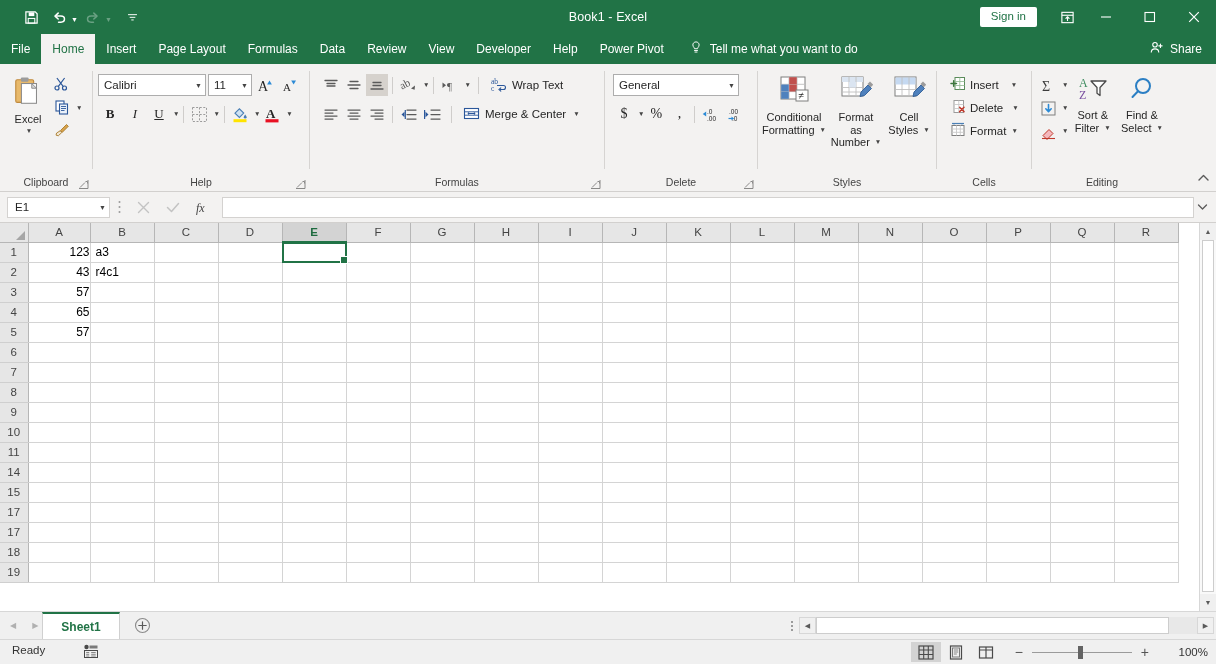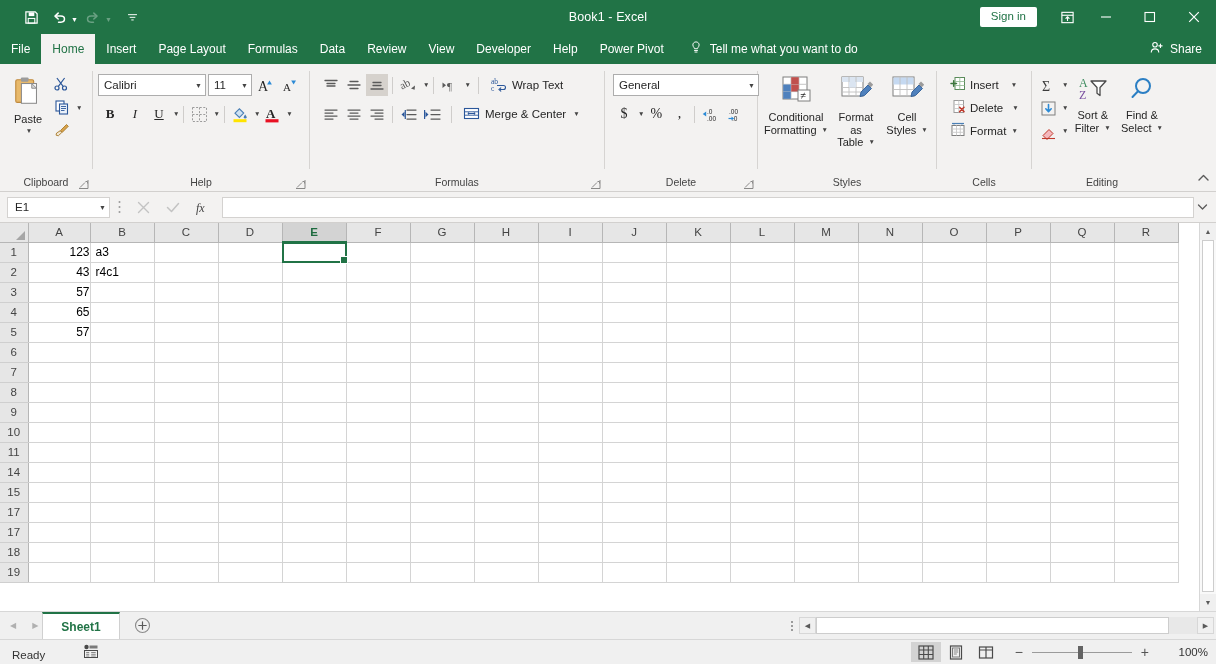--- a/index.html
+++ b/index.html
@@ -197,21 +197,21 @@
     display: flex; align-items: center; justify-content: center; font-size: 7px; color: #5a5a5a;
   }
   .hsb-track { flex: 1; height: 17px; background: #fff; border: 1px solid #cdcdcd; }
   .hsb-gap { width: 28px; height: 17px; background: #e8e8e8; }
 
   
   .statusbar {
     flex: 0 0 25px; background: #f0f0f0; display: flex; align-items: center;
     border-top: 1px solid #d7d7d7; font-size: 11.5px; color: #333; padding: 0 8px 0 12px;
   }
-  .st-left { display: flex; align-items: flex-end; gap: 38px; }
+  .st-left { display: flex; align-items: flex-start; gap: 38px; }
   .st-right { margin-left: auto; display: flex; align-items: center; gap: 0; }
   .viewbtn {
     width: 30px; height: 20px; display: flex; align-items: center; justify-content: center;
   }
   .viewbtn.on { background: #d3d3d3; }
   .zoomctl { display: flex; align-items: center; gap: 9px; margin-left: 14px; }
   .zslider { width: 100px; height: 14px; position: relative; display: flex; align-items: center; }
   .zslider .track { width: 100%; height: 1px; background: #9b9b9b; }
   .zslider .knob { position: absolute; left: 46px; width: 5px; height: 13px; background: #636363; }
   .zlabel { width: 42px; text-align: right; font-size: 11.5px; margin-left: 8px; }
@@ -319,21 +319,21 @@
       <div class="grp-body" style="align-items:flex-start;padding-top:6px;">
         <div class="bigbtn" style="width:46px;">
           <span class="ico">
             <svg width="32" height="34" viewBox="0 0 34 36">
               <rect x="4" y="5" width="19" height="24" rx="1.5" fill="#e8b96a" stroke="#c08a3e" stroke-width="1.2"></rect>
               <rect x="9.5" y="2.5" width="8" height="4.5" rx="1" fill="#9b9b9b"></rect>
               <rect x="10" y="9" width="16" height="21" fill="#fff" stroke="#8a8a8a" stroke-width="1.1"></rect>
               <path d="M21 9l5 5h-5z" fill="#d8d8d8" stroke="#8a8a8a" stroke-width="1"></path>
             </svg>
           </span>
-          <span>Paste</span>
+          <span>Excel</span>
           <span class="caret" style="margin-top:2px;">▼</span>
         </div>
         <div style="display:flex;flex-direction:column;gap:1px;padding-top:1px;">
           <div class="sbtn" style="justify-content:flex-start;">
             <span>
               <svg width="16" height="16" viewBox="0 0 16 16">
                   <circle cx="4" cy="12" r="2" fill="none" stroke="#2b579a" stroke-width="1.2"></circle>
                   <circle cx="11.5" cy="12" r="2" fill="none" stroke="#2b579a" stroke-width="1.2"></circle>
                   <path d="M5.2 10.6L11.6 2M10.3 10.6L3.9 2" stroke="#2b579a" stroke-width="1.2"></path>
                 </svg>
@@ -536,21 +536,21 @@
             <path d="M1 9.5h9V1" stroke="#666" stroke-width="1" fill="none"></path>
             <path d="M2 8.5l5-5" stroke="#666" stroke-width="1"></path>
             <path d="M7.5 2.5h2v2" stroke="#666" stroke-width="1" fill="none"></path>
           </svg>
       </span>
     </div>
     <div class="grp-sep"></div>
 
     <div class="grp" style="width:152px;">
       <div class="grp-body" style="flex-direction:column;padding-top:7px;padding-left:8px;">
-        <div class="cmb" style="width:146px;">
+        <div class="cmb" style="width:126px;">
           <span class="cv">General</span>
           <span class="cc">▼</span>
         </div>
         <div class="smallrow" style="margin-top:7px;">
           <div class="sbtn" style="width:20px;font-family:'Liberation Serif',serif;font-size:14px;">$</div>
           <span class="caret">▼</span>
           <div class="sbtn" style="width:20px;font-family:'Liberation Serif',serif;font-size:14px;">%</div>
           <div class="sbtn" style="width:18px;font-family:'Liberation Serif',serif;font-size:14px;">,</div>
           <span class="vsep"></span>
           <div class="sbtn">
@@ -608,21 +608,21 @@
               <rect x="3" y="2" width="21" height="19" fill="#fff" stroke="#7f7f7f" stroke-width="1"></rect>
               <rect x="3" y="2" width="21" height="5" fill="#dbe5f1"></rect>
               <path d="M3 12.5h21M3 17h21M10 2v19M17 2v19" stroke="#bfbfbf" stroke-width=".9"></path>
               <rect x="10" y="7" width="7" height="5.5" fill="#dbe5f1"></rect>
               <path d="M22 17l7-7 3.5 3.5-7 7-4.5 1z" fill="#4f81bd" stroke="#2f5d96" stroke-width=".9"></path>
               <path d="M28.5 9l2.5-2.5 3.2 3.2-2.5 2.5z" fill="#9b9b9b"></path>
             </svg>
           </span>
           <span>Format as</span>
           <span style="display:flex;align-items:center;gap:3px;">
-            <span>Table</span>
+            <span>Number</span>
             <span class="caret">▼</span>
           </span>
         </div>
         <div class="bigbtn" style="width:48px;">
           <span class="ico">
             <svg width="34" height="32" viewBox="0 0 34 32">
               <rect x="3" y="2" width="21" height="19" fill="#fff" stroke="#7f7f7f" stroke-width="1"></rect>
               <rect x="3.5" y="2.5" width="20" height="7" fill="#c5d9f1"></rect>
               <path d="M3 14.5h21M10 2v19M17 2v19" stroke="#bfbfbf" stroke-width=".9"></path>
               <path d="M22 17l7-7 3.5 3.5-7 7-4.5 1z" fill="#4f81bd" stroke="#2f5d96" stroke-width=".9"></path>

